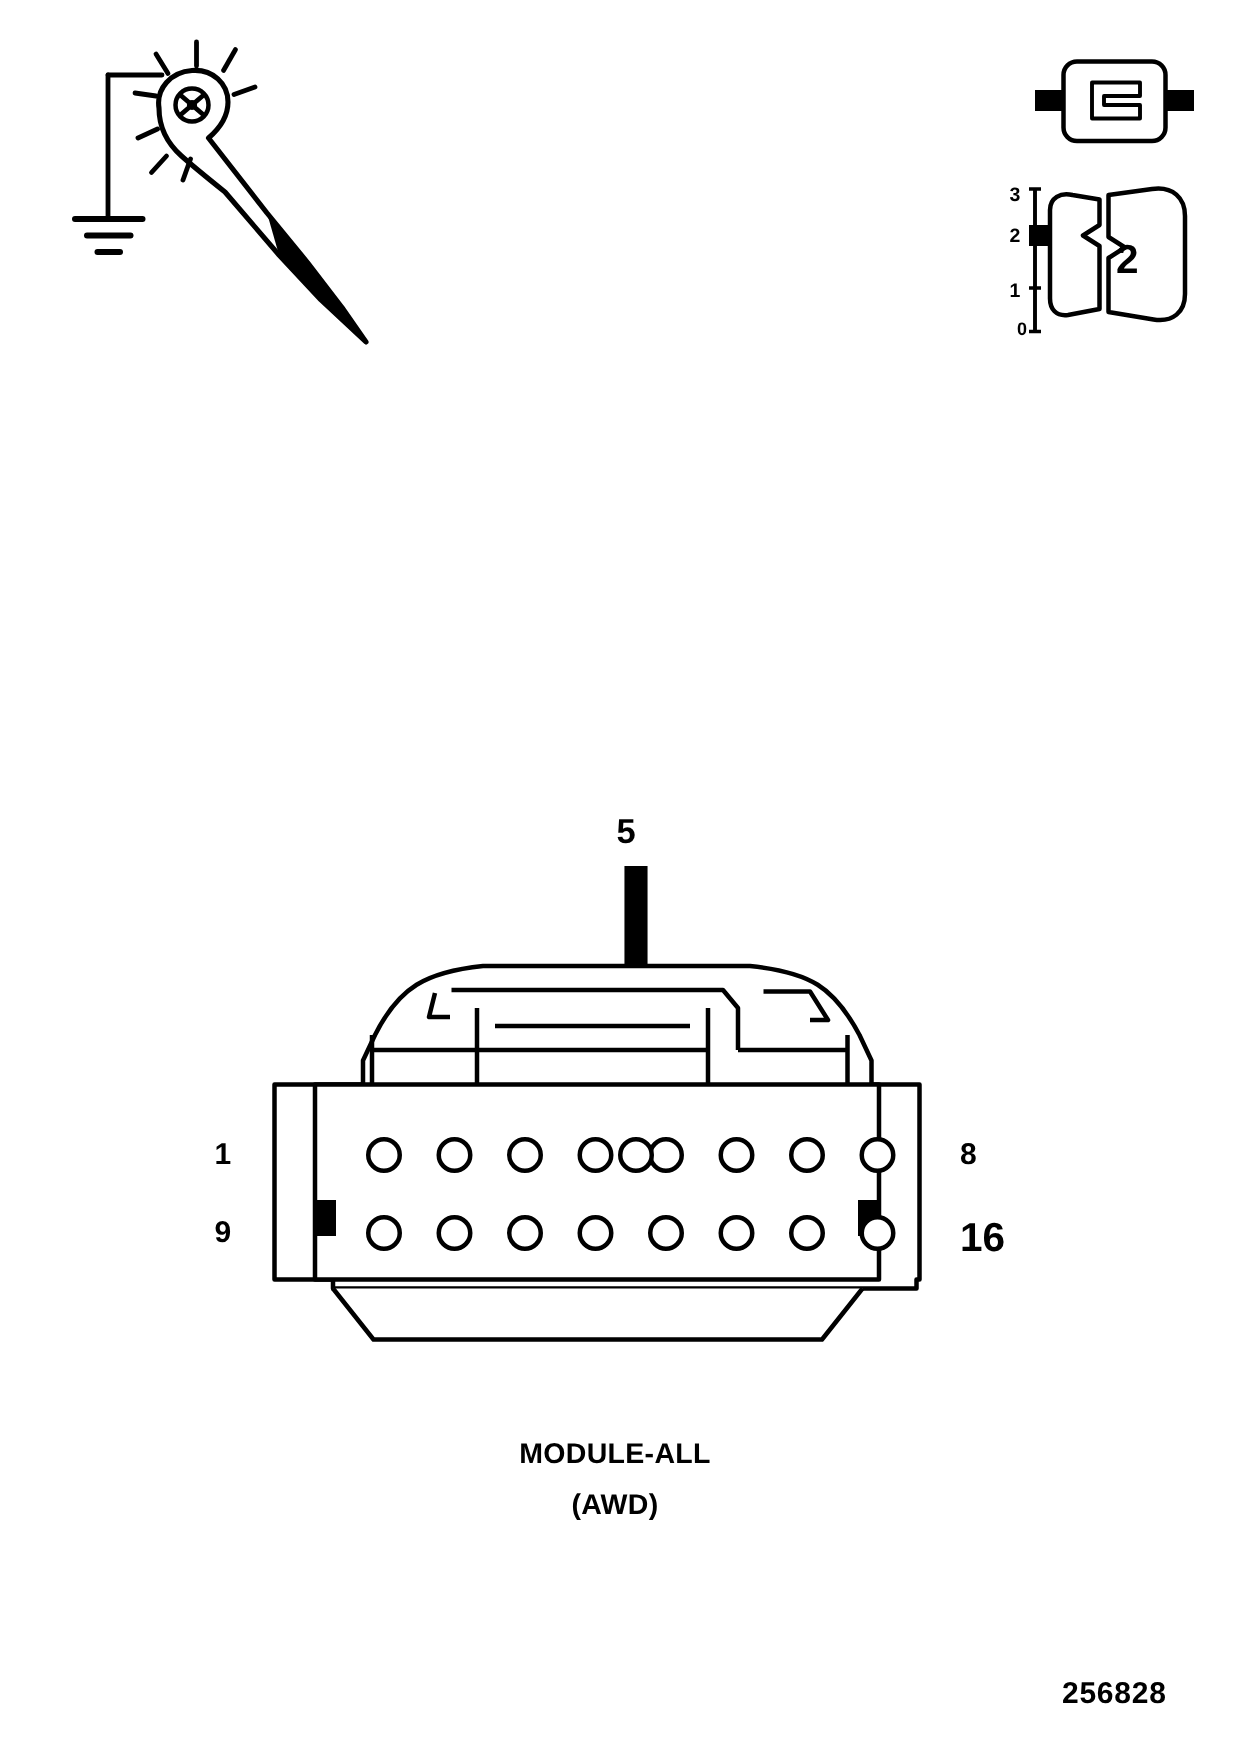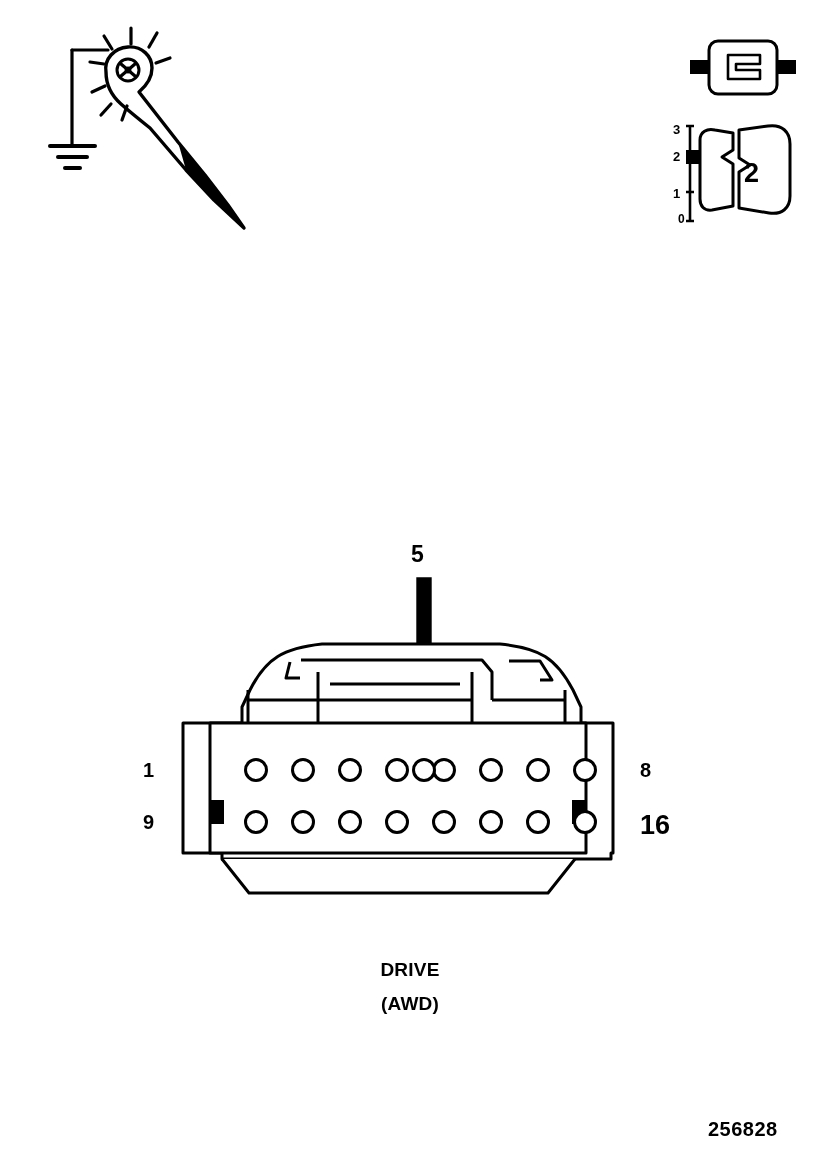--- a/index.html
+++ b/index.html
@@ -186,19 +186,19 @@
   <div class="lbl" id="scale-2">2</div>
   <div class="lbl" id="scale-1">1</div>
   <div class="lbl" id="scale-0">0</div>
 
   <div class="lbl" id="pin-left-1">1</div>
   <div class="lbl" id="pin-left-9">9</div>
   <div class="lbl" id="pin-right-8">8</div>
   <div class="lbl" id="pin-right-16">16</div>
 
   <div class="caption">
-    <div>DRIVE</div>
+    <div>MODULE-ALL</div>
     <div>(AWD)</div>
   </div>
 
   <div id="part-number">256828</div>
 
 </div>
 
 </body></html>

